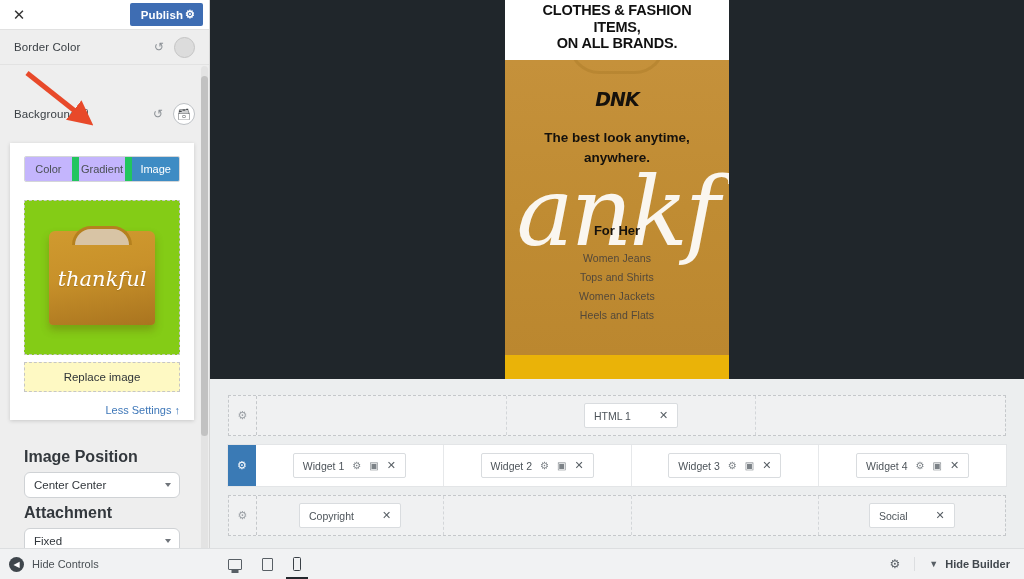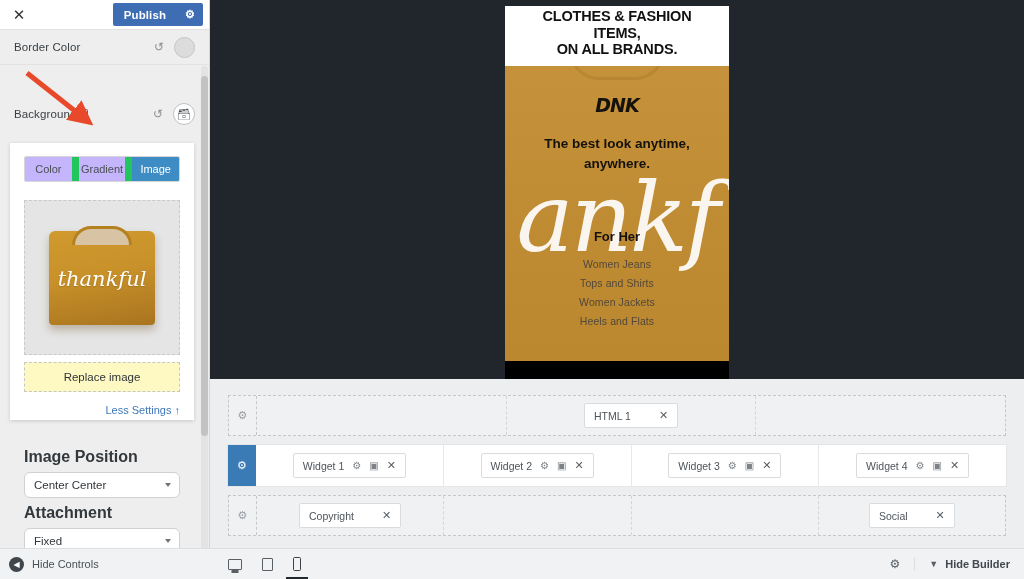--- a/index.html
+++ b/index.html
@@ -25,21 +25,21 @@
     padding: 0 6px 0 10px;
     border-bottom: 1px solid #e1e1e1;
     position: relative; z-index: 6;
   }
   .close-x {
     font-size: 15px; color: #333; line-height: 1;
     width: 18px; height: 18px; display: flex;
     align-items: center; justify-content: center; cursor: pointer;
   }
   .publish-btn {
-    display: flex; align-items: center; gap: 19px;
+    display: flex; align-items: center; gap: 2px;
     background: #3e6db3; color: #fff;
     font-size: 11.5px; font-weight: bold;
     border-radius: 2px; padding: 5px 8px 5px 11px;
     cursor: pointer; letter-spacing: .1px;
   }
   .publish-btn .gear { font-size: 11px; }
 
   .sb-scroll { position: relative; height: 549px; }
 
   .row-label {
@@ -80,21 +80,21 @@
     flex: 1; text-align: center; font-size: 11px; color: #4a4f54;
     padding: 6px 0; background: #c4b5fd; cursor: pointer;
     border-right: 7px solid #22c55e;
   }
   .tab:last-child { border-right: none; }
   .tab.active { background: #3e8cc4; color: #fff; }
 
   .thumb-wrap {
     margin-top: 18px; height: 155px;
     border: 1px dashed #c9c9c9; padding: 16px;
-    background: #e5e5e5; position: relative; overflow: hidden; text-decoration: underline;
+    background: #84cc16; position: relative; overflow: hidden; text-decoration: underline;
   }
   .shirt {
     position: absolute; left: 50%; top: 50%;
     transform: translate(-50%,-50%);
     width: 106px; height: 94px;
     background: linear-gradient(170deg,#d09a2f 0%,#c8912a 45%,#a9741f 100%);
     border-radius: 6px 6px 4px 4px;
     box-shadow: 0 5px 9px rgba(90,60,10,.3);
   }
   .shirt:before {
@@ -152,21 +152,21 @@
   }
 
   
   .preview {
     position: absolute; left: 210px; top: 0;
     width: 814px; height: 379px; background: #20262b;
   }
   .phone {
     position: absolute; left: 50%; transform: translateX(-50%);
     top: 0; width: 224px; height: 440px;
-    overflow: hidden; background: #000000; margin-top: 6px;
+    overflow: hidden; background: #eab308;
   }
   .promo-top {
     background: #fff; text-align: center;
     padding: 0 14px; height: 60px;
     display: flex; flex-direction: column; justify-content: flex-end;
   }
   .promo-l1 {
     font-size: 14.5px; font-weight: bold; color: #111;
     letter-spacing: -.2px; margin-top: -9px; line-height: 1.15;
   }

